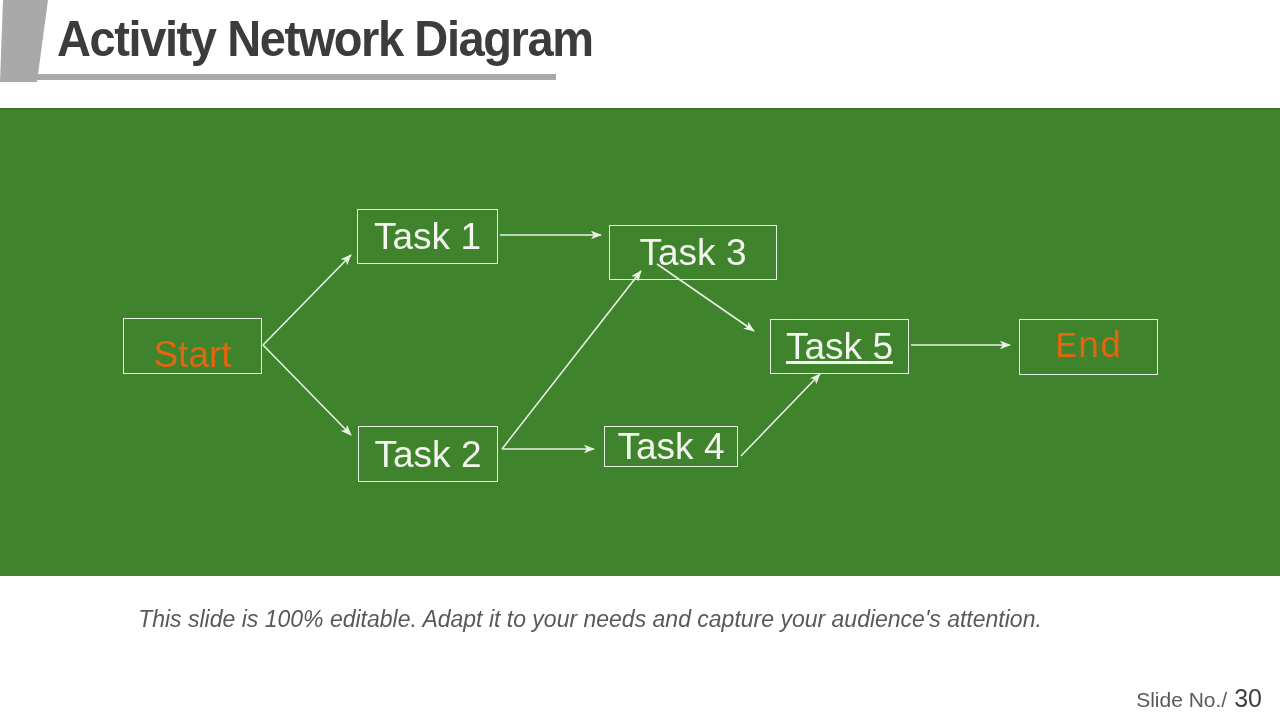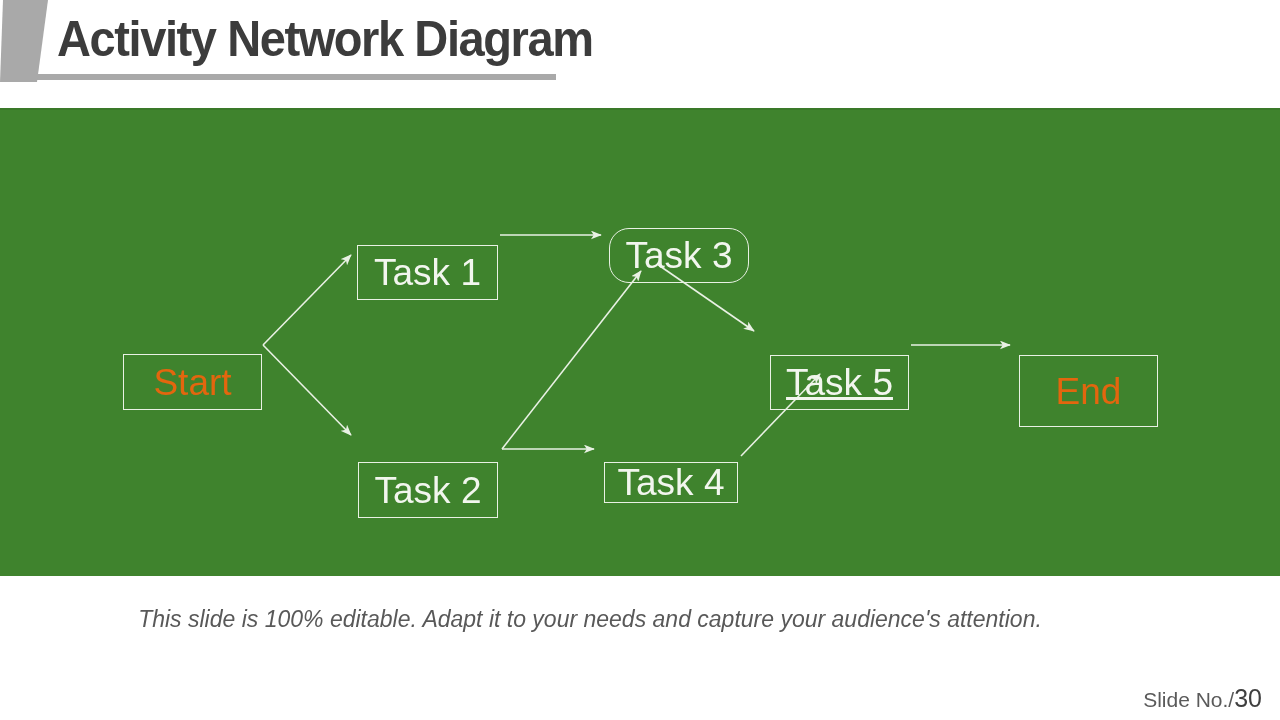--- a/index.html
+++ b/index.html
@@ -28,32 +28,32 @@
     background:var(--panel-green);
     border-top:2px solid var(--panel-green-edge);
     box-sizing:border-box;
   }
   .edges-svg{position:absolute;left:0;top:-2px;width:1280px;height:468px;}
   .node{
     position:absolute;box-sizing:border-box;
     border:1.4px solid var(--connector);
     display:flex;align-items:center;justify-content:center;
     font-size:37px;line-height:1;color:var(--node-text);
-    letter-spacing:0;white-space:nowrap;margin-top:36px;
+    letter-spacing:0;white-space:nowrap;
   }
   .node.milestone{color:var(--accent-orange);}
   
   .caption{
     position:absolute;left:0;top:606px;width:1180px;margin:0;
     text-align:center;font-style:italic;font-size:23px;
     color:var(--caption-text);
   }
   .slide-no{
     position:absolute;right:18px;top:684px;
-    display:flex;align-items:baseline;
+    display:flex;align-items:baseline;gap:7px;
   }
   .slide-no-label{font-size:21px;color:var(--slide-no-text);}
   .slide-no-value{font-size:25px;color:var(--slide-no-value-text);}
 </style>
 </head>
 <body>
 
 <div class="title-underline"></div>
 <svg class="title-accent" viewBox="0 0 50 82" width="50" height="82" aria-hidden="true">
   <polygon points="3,0 48,0 37,82 0,82" style="fill:var(--accent-gray)"></polygon>
@@ -72,33 +72,33 @@
         <line x1="263" y1="237" x2="351" y2="327" stroke-width="1.6" style="stroke:var(--connector)" marker-end="url(#ah)"></line>
         <line x1="500" y1="127" x2="601" y2="127" stroke-width="1.6" style="stroke:var(--connector)" marker-end="url(#ah)"></line>
         <line x1="502" y1="341" x2="641" y2="163" stroke-width="1.6" style="stroke:var(--connector)" marker-end="url(#ah)"></line>
         <line x1="657" y1="156" x2="754" y2="223" stroke-width="1.6" style="stroke:var(--connector)" marker-end="url(#ah)"></line>
         <line x1="502" y1="341" x2="594" y2="341" stroke-width="1.6" style="stroke:var(--connector)" marker-end="url(#ah)"></line>
         <line x1="741" y1="348" x2="820" y2="266" stroke-width="1.6" style="stroke:var(--connector)" marker-end="url(#ah)"></line>
         <line x1="911" y1="237" x2="1010" y2="237" stroke-width="1.6" style="stroke:var(--connector)" marker-end="url(#ah)"></line>
       </g>
   </svg>
   <div id="node-layer">
-      <div class="node milestone" style="left: 123px; top: 208px; width: 139px; height: 56px;">
+      <div class="node milestone" style="left: 123px; top: 208px; width: 139px; height: 56px; align-items: flex-end;">
         <span>Start</span>
       </div>
       <div class="node task" style="left: 357px; top: 99px; width: 141px; height: 55px;">
         <span>Task 1</span>
       </div>
-      <div class="node task" style="left: 609px; top: 82px; width: 140px; height: 55px; border-radius: 20px;">
+      <div class="node task" style="left: 609px; top: 115px; width: 168px; height: 55px;">
         <span>Task 3</span>
       </div>
       <div class="node task" style="left: 770px; top: 209px; width: 139px; height: 55px; text-decoration: underline;">
         <span>Task 5</span>
       </div>
-      <div class="node milestone" style="left: 1019px; top: 209px; width: 139px; height: 72px;">
+      <div class="node milestone" style="left: 1019px; top: 209px; width: 139px; height: 56px; font-family: Liberation Mono, monospace;">
         <span>End</span>
       </div>
       <div class="node task" style="left: 358px; top: 316px; width: 140px; height: 56px;">
         <span>Task 2</span>
       </div>
       <div class="node task" style="left: 604px; top: 316px; width: 134px; height: 41px;">
         <span>Task 4</span>
       </div>
     </div>
 </div>

